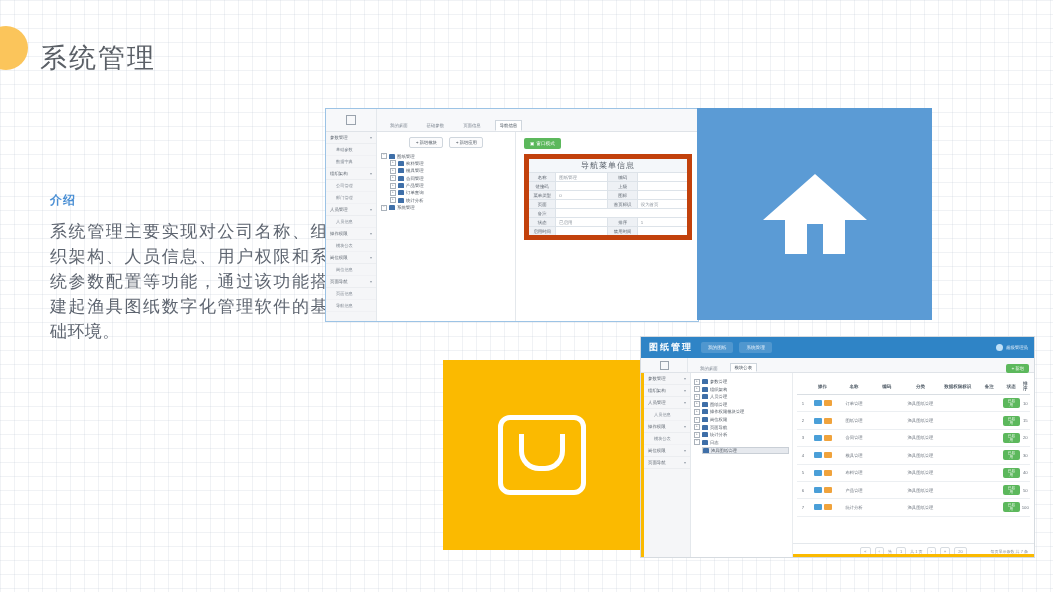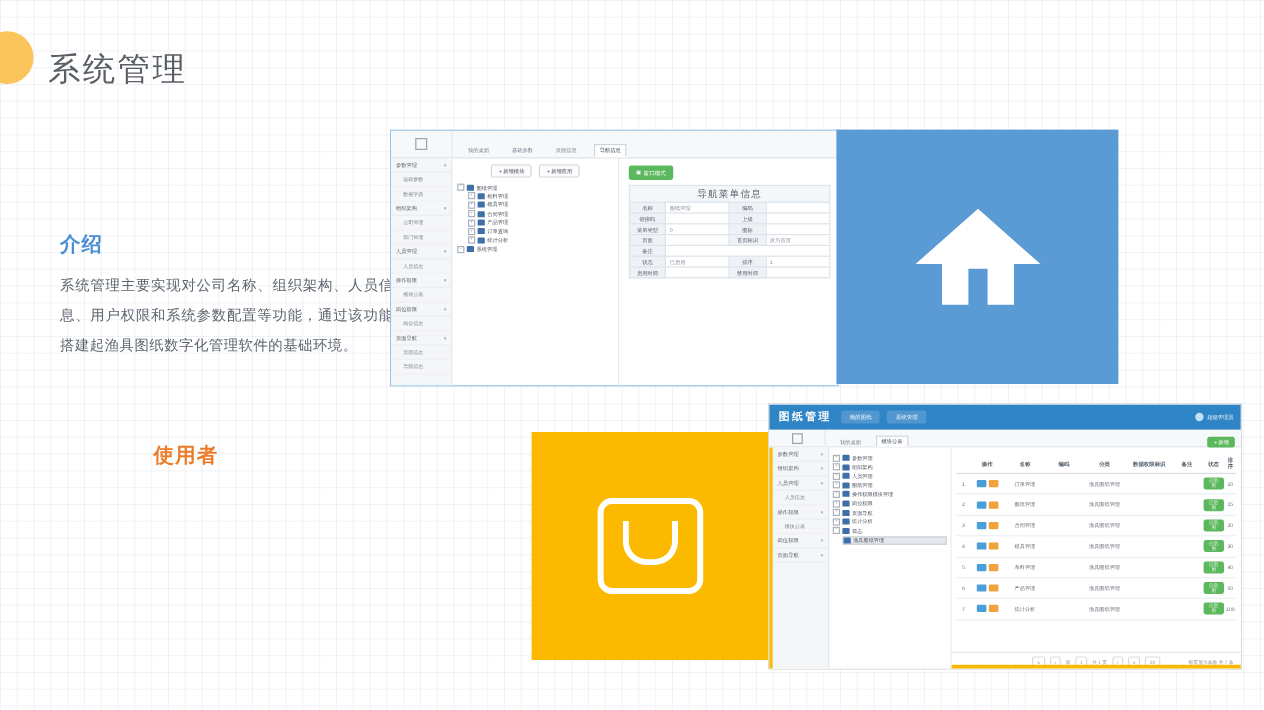--- a/index.html
+++ b/index.html
@@ -26,27 +26,27 @@
   }
   .page-title{
     position:absolute;left:40px;top:40px;
     font-family:"DejaVu Serif","Liberation Serif",serif;
     font-size:27px;color:#5a5f66;letter-spacing:2px;
   }
   .sec{position:absolute;}
   .sec-intro{left:50px;top:192px;width:278px;}
   .sec-user{left:128px;top:368px;width:272px;}
   .sec h3{
-    margin:0 0 11px 0;font-size:17px;font-weight:bold;letter-spacing:1px;font-family:Liberation Serif, serif;
+    margin:0 0 11px 0;font-size:12px;font-weight:bold;letter-spacing:1px;font-family:Liberation Serif, serif;
   }
   .sec-intro h3{color:#4a8fd4;}
   .sec-user h3{color:#ec7c2a;}
   .sec p{
-    margin:0;font-size:12px;line-height:25px;color:#5e6570;
-    letter-spacing:.4px;text-align:justify;
+    margin:0;font-size:17px;line-height:25px;color:#5e6570;
+    letter-spacing:.4px;text-align:justify;font-family:Liberation Mono, monospace;
   }
 
   
   .shot{position:absolute;background:#fff;overflow:hidden;}
 
   
   .shot-top{left:325px;top:108px;width:372px;height:212px;border:1px solid #9cc3e5;}
   .t-topbar{height:22px;background:#f7f8fa;border-bottom:1px solid #dfe3e8;display:flex;}
   .t-burger{width:50px;display:flex;align-items:center;justify-content:center;
             border-right:1px solid #e4e8ec;}
@@ -66,21 +66,21 @@
   .t-btn{border:1px solid #cfd6dd;background:#fcfcfd;border-radius:2px;
          font-size:4.4px;color:#49525c;padding:2px 5px;white-space:nowrap;}
   .t-node{display:flex;align-items:center;gap:2px;font-size:4.4px;color:#4d555f;margin:1.4px 0;}
   .t-node.l2{margin-left:9px;}
   .t-exp{width:4px;height:4px;border:1px solid #aab2bb;background:#fff;font-size:3px;
          line-height:3px;text-align:center;color:#6b747e;}
   .t-fold{width:6px;height:5px;background:#3f6fa8;border-radius:1px 1px 0 0;}
   .t-main{flex:1;position:relative;}
   .t-greenbtn{position:absolute;left:8px;top:6px;background:#5cb85c;color:#fff;
               font-size:4.6px;padding:3px 6px;border-radius:2px;display:flex;gap:2px;align-items:center;}
-  .t-table{position:absolute;left:8px;top:22px;right:6px;border:1px solid #c2410c;
+  .t-table{position:absolute;left:8px;top:22px;right:6px;border:5px solid #c2410c;
            border-collapse:collapse;width:calc(100% - 14px);}
   .t-table td{border:1px solid #dde3e9;height:8px;font-size:4.4px;color:#5a626c;
               padding:0 3px;}
   .t-table td.lbl{background:#eef1f5;text-align:center;width:18%;}
   .t-table td.val{width:32%;color:#8a929b;}
   .t-cap{background:#f4f7fa;text-align:center !important;font-size:8px !important;
          color:#333a42;height:13px !important;letter-spacing:1px;}
 
   
   .panel-blue{left:697px;top:108px;width:235px;height:212px;background:#5b9bd5;}
@@ -146,21 +146,20 @@
 
 <div class="orange-dot"></div>
 <div class="page-title">系统管理</div>
 
 <div class="sec sec-intro">
   <h3>介绍</h3>
   <p>系统管理主要实现对公司名称、组织架构、人员信息、用户权限和系统参数配置等功能，通过该功能搭建起渔具图纸数字化管理软件的基础环境。</p>
 </div>
 
 <div class="sec sec-user">
-  <h3>使用者</h3>
 </div>
 
 <div class="shot shot-top">
   <div class="t-topbar">
     <div class="t-burger">
         <span></span>
       </div>
     <div class="t-tabs">
       <div class="t-tab">我的桌面</div>
       <div class="t-tab">基础参数</div>

